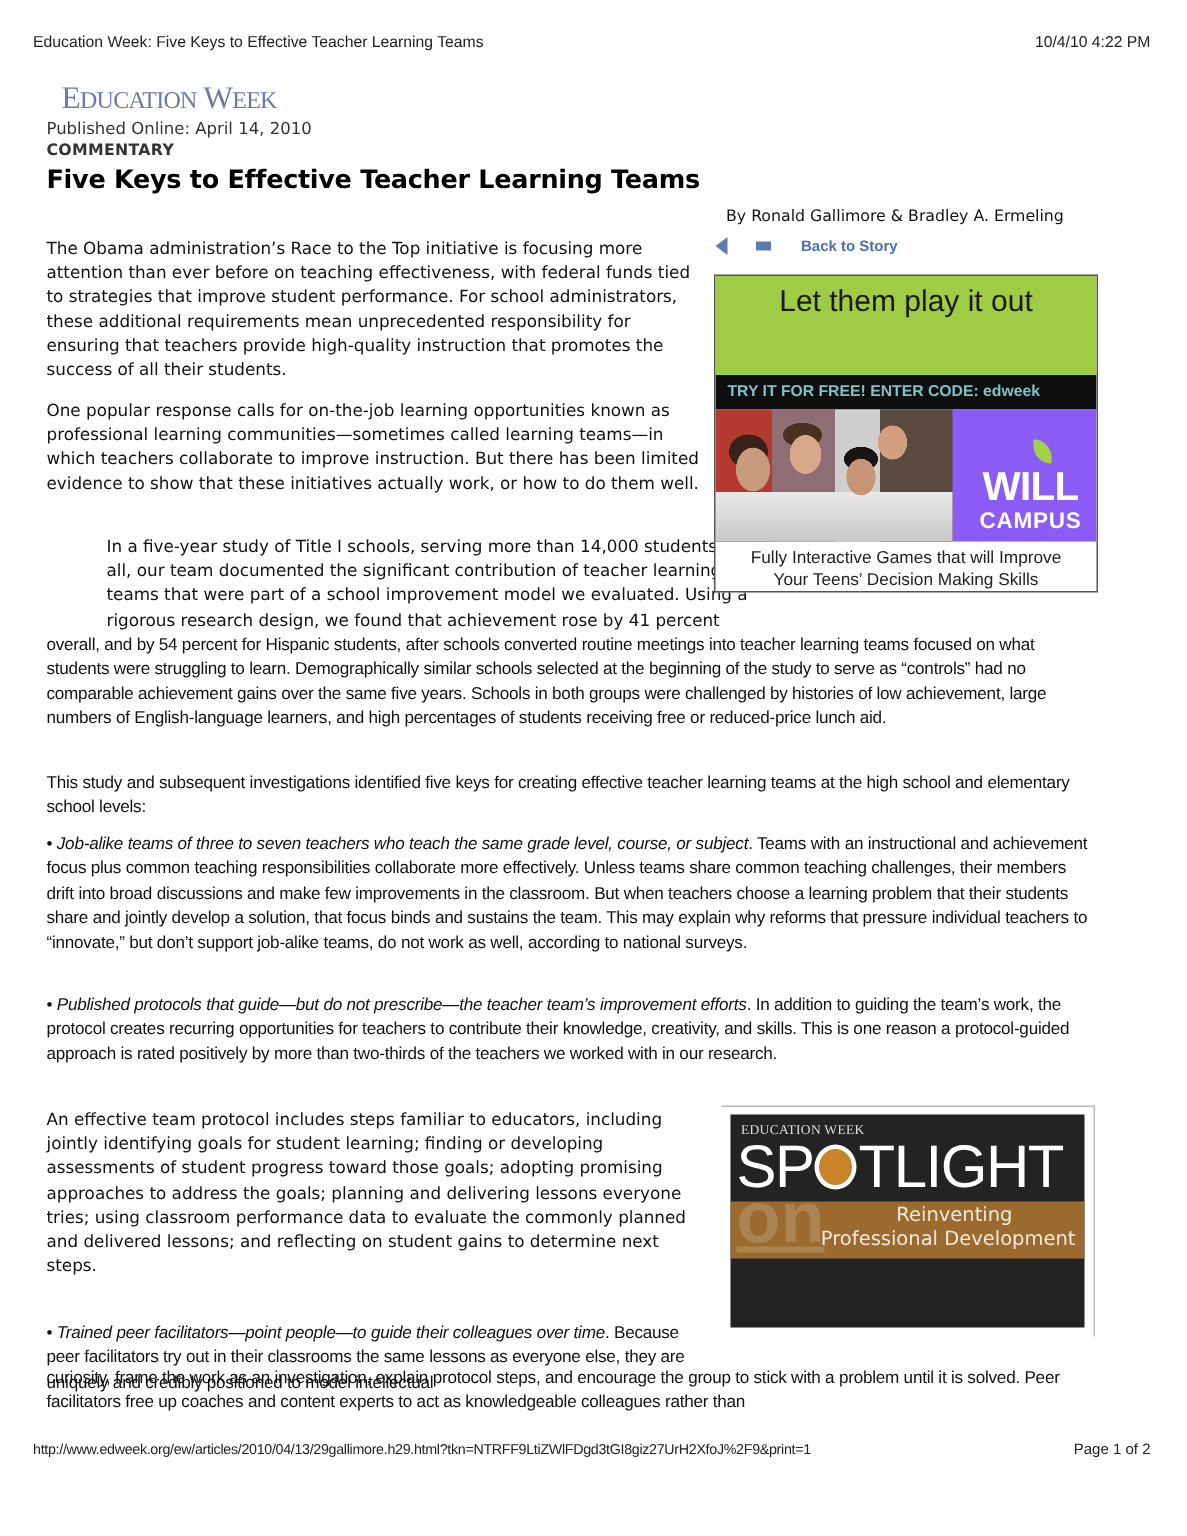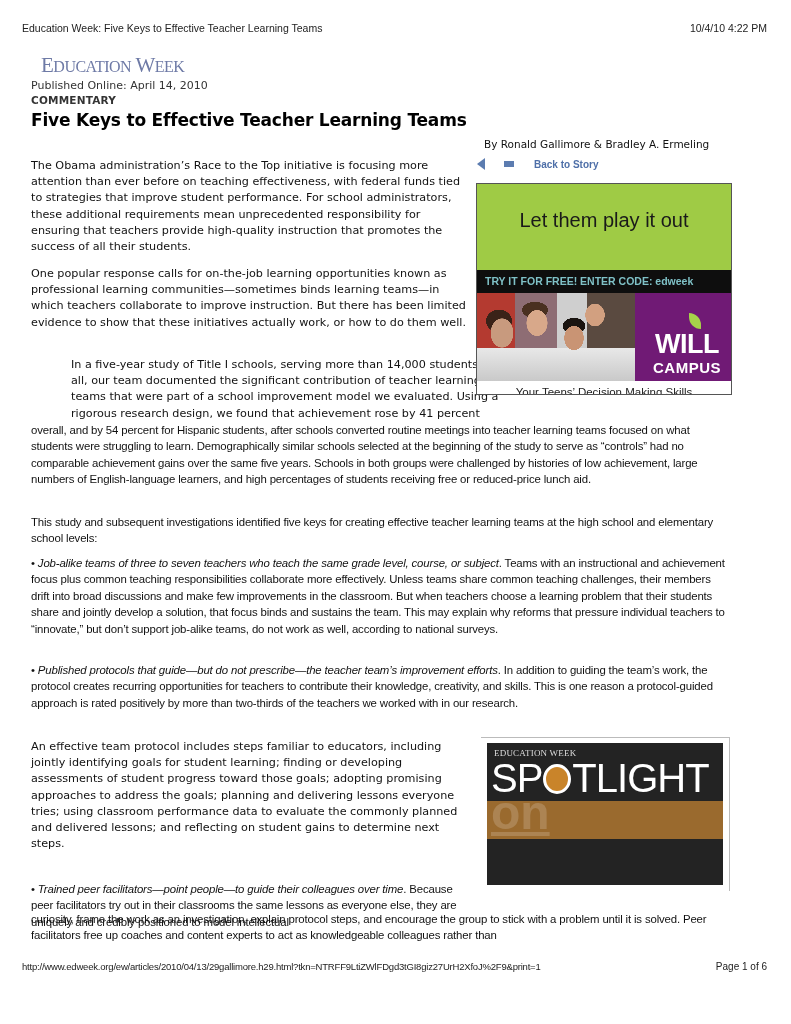--- a/index.html
+++ b/index.html
@@ -23,23 +23,23 @@
   .back-arrow-tail { width: 10px; height: 6px; background: #5c7cb0; margin-left: -1px; }
   .back-label { font-family: "Liberation Sans", sans-serif; font-size: 10px; font-weight: bold; color: #4e6fa8; }
 
   .body-text { position: absolute; left: 31px; font-size: 11.2px; line-height: 16.2px; color: #111; }
   .body-text.narrow { width: 440px; }
   .body-text.wide { width: 700px; font-family: "Liberation Sans", sans-serif; font-size: 11.4px; line-height: 16.4px; letter-spacing: -0.15px; }
   .body-text i { font-style: italic; }
 
   
   .ad { position: absolute; left: 476px; top: 183px; width: 256px; height: 212px; border: 1px solid #555; background: #fff; overflow: hidden; cursor: pointer; }
-  .ad-top { background: #9fcb45; height: 86px; text-align: center; font-family: "Liberation Sans", sans-serif; font-size: 20px; line-height: 23px; color: #1a1a1a; padding-top: 25px; }
+  .ad-top { background: #9fcb45; height: 66px; text-align: center; font-family: "Liberation Sans", sans-serif; font-size: 20px; line-height: 23px; color: #1a1a1a; padding-top: 6px; }
   .ad-code { background: #0e0e0e; height: 23px; font-family: "Liberation Sans", sans-serif; font-weight: bold; font-size: 10.5px; color: #7fc1c7; padding: 5px 12px 0 8px; white-space: nowrap; }
-  .ad-photo { height: 88px; background: #701a75; position: relative; }
+  .ad-photo { height: 88px; background: #8b5cf6; position: relative; }
   .ad-photo-img { position: absolute; left: 0; top: 0; width: 158px; height: 88px;
     background:
       radial-gradient(ellipse 14px 18px at 25px 40px, #c89a7e 80%, transparent 82%),
       radial-gradient(ellipse 16px 14px at 22px 28px, #3a2218 80%, transparent 82%),
       radial-gradient(ellipse 13px 16px at 60px 30px, #d8a88a 80%, transparent 82%),
       radial-gradient(ellipse 16px 10px at 58px 17px, #4a3020 80%, transparent 82%),
       radial-gradient(ellipse 12px 15px at 97px 45px, #c99474 80%, transparent 82%),
       radial-gradient(ellipse 14px 10px at 97px 33px, #1a1410 80%, transparent 82%),
       radial-gradient(ellipse 12px 14px at 118px 22px, #d2a080 80%, transparent 82%),
       linear-gradient(180deg, transparent 55px, #e8e8e8 55px, #c9c9c9 88px),
@@ -83,21 +83,21 @@
 <h1 class="headline">Five Keys to Effective Teacher Learning Teams</h1>
 <div class="byline">By Ronald Gallimore &amp; Bradley A. Ermeling</div>
 
 <a class="back-link">
   <span class="back-arrow"></span>
   <span class="back-arrow-tail"></span>
   <span class="back-label">Back to Story</span>
 </a>
 
 <p class="body-text narrow" style="top:158px;">The Obama administration’s Race to the Top initiative is focusing more attention than ever before on teaching effectiveness, with federal funds tied to strategies that improve student performance. For school administrators, these additional requirements mean unprecedented responsibility for ensuring that teachers provide high-quality instruction that promotes the success of all their students.</p>
-<p class="body-text narrow" style="top:266px;">One popular response calls for on-the-job learning opportunities known as professional learning communities—sometimes binds learning teams—in which teachers collaborate to improve instruction. But there has been limited evidence to show that these initiatives actually work, or how to do them well.</p>
+<p class="body-text narrow" style="top:266px;">One popular response calls for on-the-job learning opportunities known as professional learning communities—sometimes called learning teams—in which teachers collaborate to improve instruction. But there has been limited evidence to show that these initiatives actually work, or how to do them well.</p>
 <p class="body-text narrow" style="top:357px;margin-left:40px;">In a five-year study of Title I schools, serving more than 14,000 students in all, our team documented the significant contribution of teacher learning teams that were part of a school improvement model we evaluated. Using a rigorous research design, we found that achievement rose by 41 percent</p>
 <p class="body-text wide" style="top:422px;">overall, and by 54 percent for Hispanic students, after schools converted routine meetings into teacher learning teams focused on what students were struggling to learn. Demographically similar schools selected at the beginning of the study to serve as “controls” had no comparable achievement gains over the same five years. Schools in both groups were challenged by histories of low achievement, large numbers of English-language learners, and high percentages of students receiving free or reduced-price lunch aid.</p>
 <p class="body-text wide" style="top:514px;">This study and subsequent investigations identified five keys for creating effective teacher learning teams at the high school and elementary school levels:</p>
 
 <p class="body-text wide" style="top:555px;">
   <span>• </span><i>Job-alike teams of three to seven teachers who teach the same grade level, course, or subject</i><span>. Teams with an instructional and achievement focus plus common teaching responsibilities collaborate more effectively. Unless teams share common teaching challenges, their members drift into broad discussions and make few improvements in the classroom. But when teachers choose a learning problem that their students share and jointly develop a solution, that focus binds and sustains the team. This may explain why reforms that pressure individual teachers to “innovate,” but don’t support job-alike teams, do not work as well, according to national surveys.</span>
 </p>
 
 <p class="body-text wide" style="top:662px;">
   <span>• </span><i>Published protocols that guide—but do not prescribe—the teacher team’s improvement efforts</i><span>. In addition to guiding the team’s work, the protocol creates recurring opportunities for teachers to contribute their knowledge, creativity, and skills. This is one reason a protocol-guided approach is rated positively by more than two-thirds of the teachers we worked with in our research.</span>
@@ -117,29 +117,33 @@
   <div class="ad-code">TRY IT FOR FREE! ENTER CODE: edweek</div>
   <div class="ad-photo">
     <div class="ad-photo-img"></div>
     <div class="ad-brand">
       <div class="ad-brand-leaf"></div>
       <div class="ad-brand-will">WILL</div>
       <div class="ad-brand-campus">CAMPUS</div>
     </div>
   </div>
   <div class="ad-bottom">
+    <div>Fully Interactive Games that will Improve</div>
     <div>Your Teens’ Decision Making Skills</div>
-    <div>Fully Interactive Games that will Improve</div>
   </div>
 </div>
 
 <div class="spotlight-frame"></div>
 <div class="spotlight">
   <div class="sp-mast">EDUCATION WEEK</div>
   <div class="sp-band"></div>
   <div class="sp-on">on</div>
   <div class="sp-title">
     <span>SP</span><span class="o"></span><span>TLIGHT</span>
   </div>
+  <div class="sp-sub">
+    <span class="l1">Reinventing</span>
+    <span>Professional Development</span>
+  </div>
 </div>
 
 <div class="print-footer-url">http://www.edweek.org/ew/articles/2010/04/13/29gallimore.h29.html?tkn=NTRFF9LtiZWlFDgd3tGI8giz27UrH2XfoJ%2F9&amp;print=1</div>
-<div class="print-footer-page">Page 1 of 6</div>
+<div class="print-footer-page">Page 1 of 2</div>
 
 </body></html>

